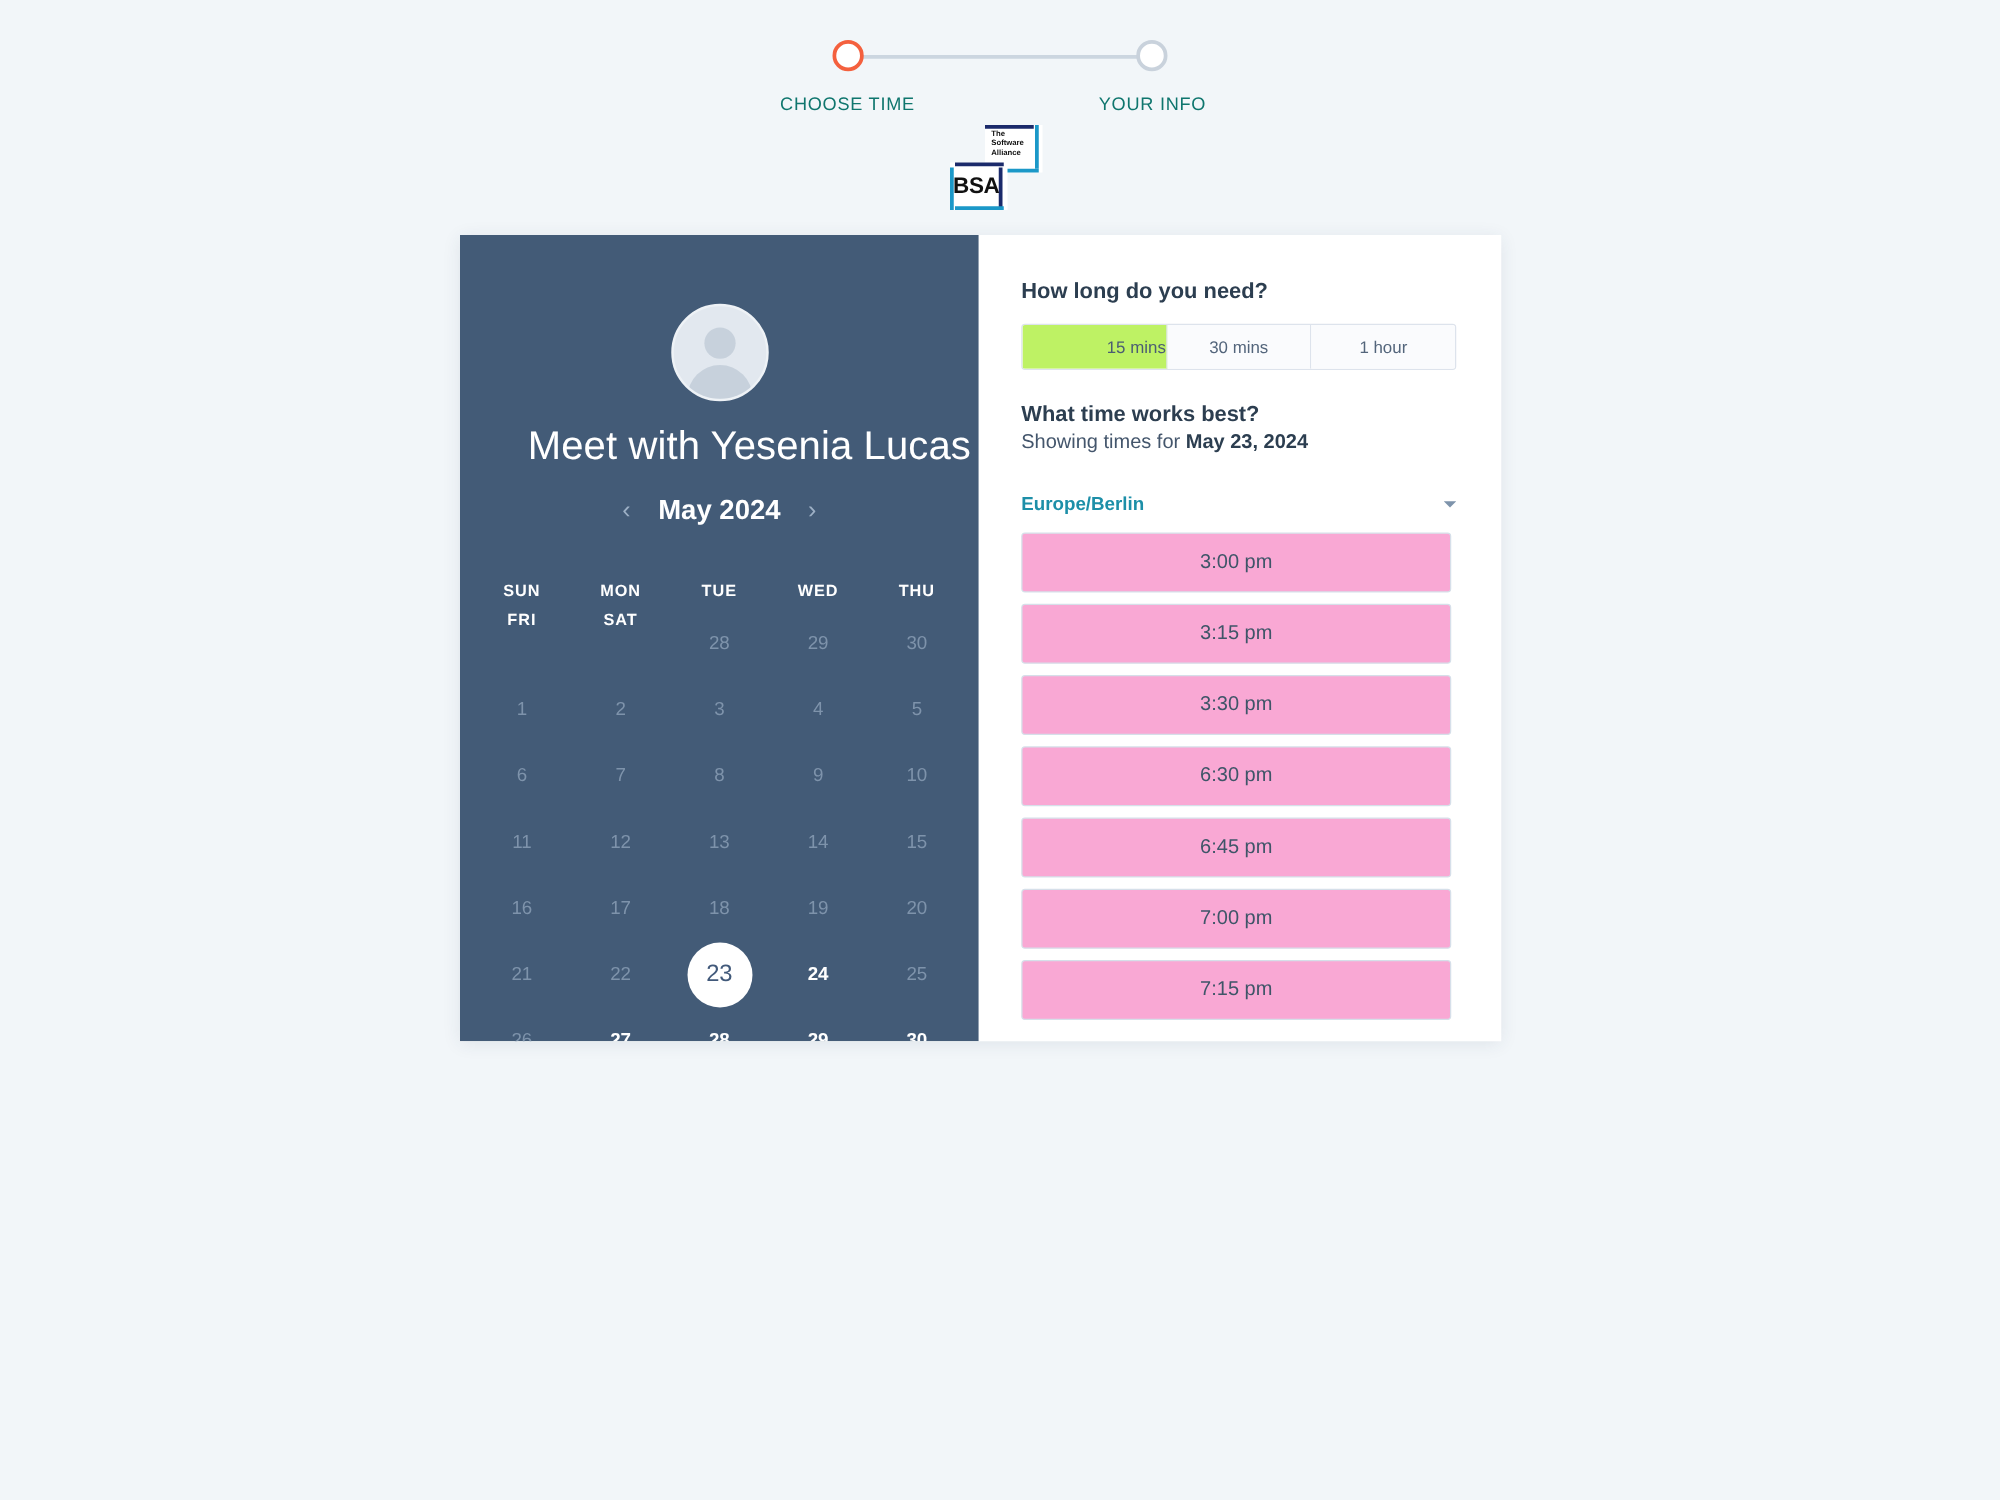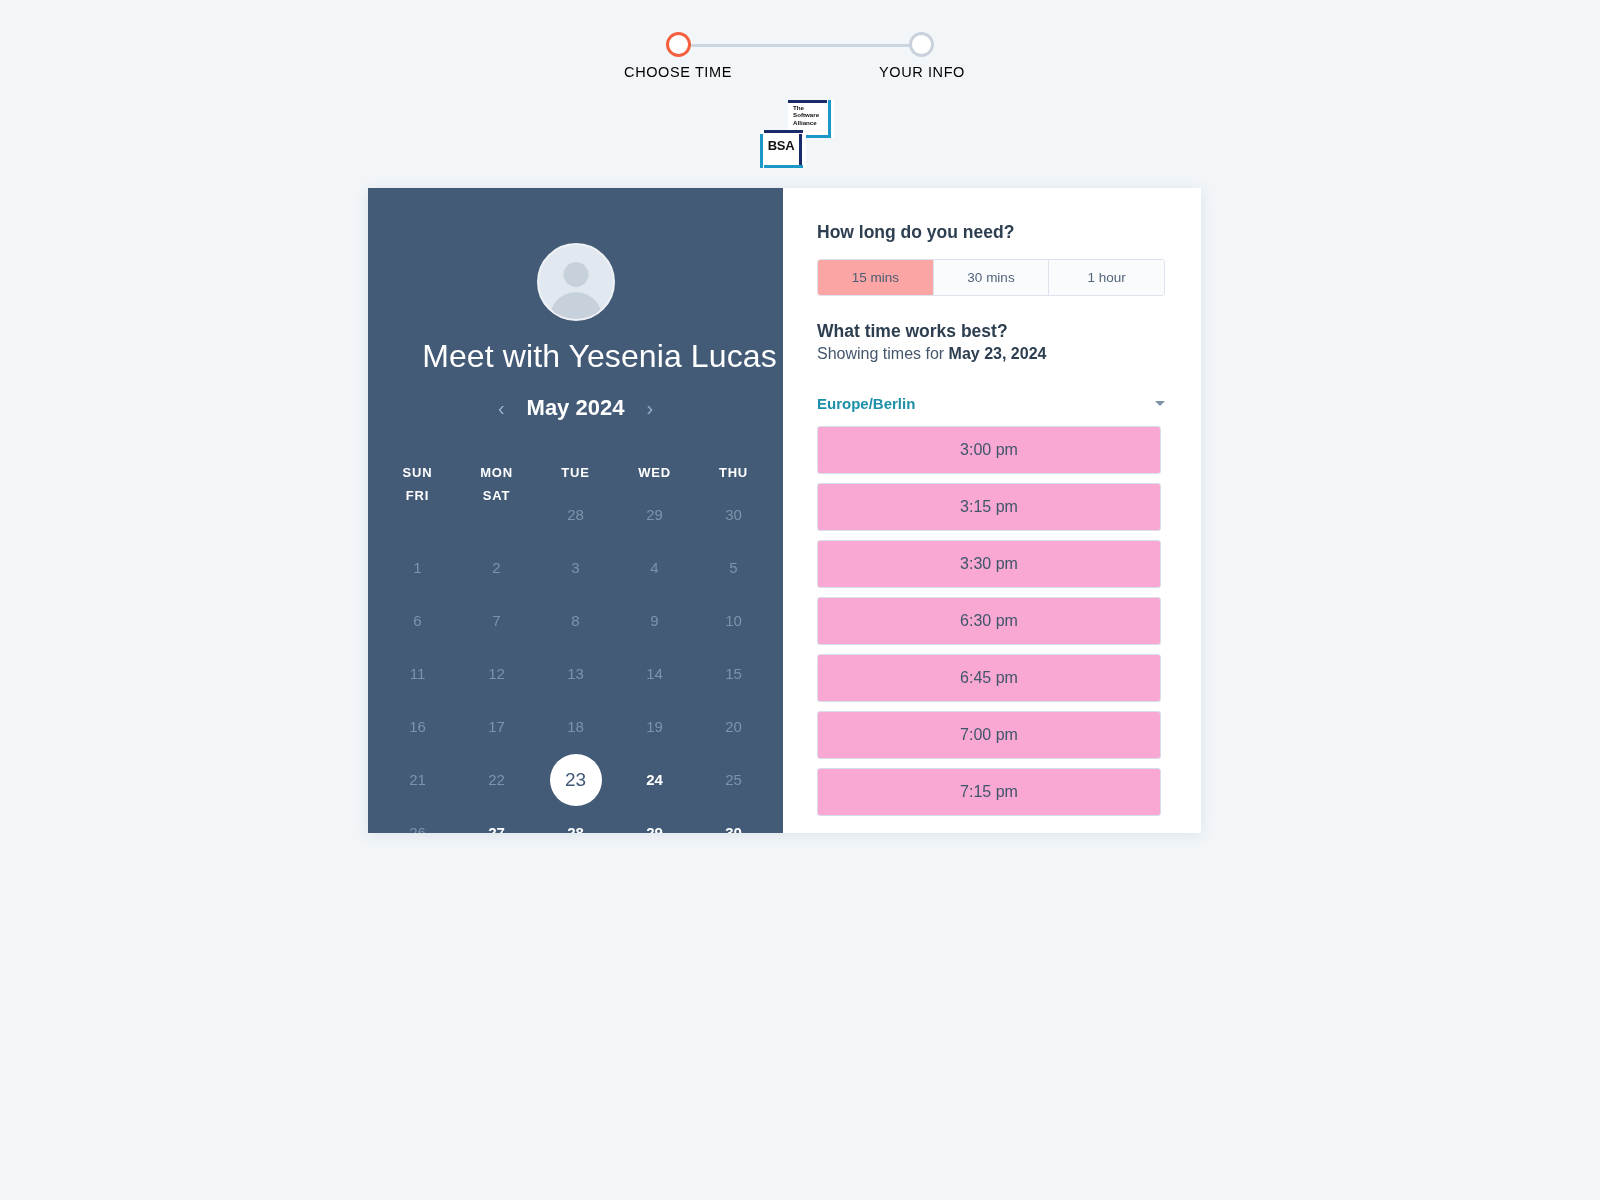--- a/index.html
+++ b/index.html
@@ -23,23 +23,23 @@
   }
   .step {
     position: absolute; top: 4px; width: 25px; height: 25px;
     border-radius: 50%; background: #ffffff;
     border: 3px solid #c9d2dc;
   }
   .step.active { border-color: #f4603e; }
   .step.s1 { left: 0px; }
   .step.s2 { right: 0px; }
   .step-label {
-    position: absolute; top: 36px;
+    position: absolute; top: 48px;
     font-size: 14.5px; letter-spacing: 0.6px;
-    color: #000000; white-space: nowrap;
+    color: #0f766e; white-space: nowrap;
   }
   .step-label.l1 { left: 12px; transform: translateX(-50%); }
   .step-label.l2 { right: 12px; transform: translateX(50%); }
 
   
   .logo-wrap {
     position: absolute; top: 96px; left: 0; right: 0;
     display: flex; justify-content: center;
   }
   .logo { position: relative; width: 90px; height: 82px; }
@@ -55,21 +55,21 @@
     font-size: 6.2px; line-height: 7.4px; color: #111; font-weight: 700;
     font-family: "Liberation Sans", sans-serif;
   }
   .logo .bsa-box { position: absolute; left: 5px; top: 34px; width: 46px; height: 38px; background: #ffffff; }
   .logo .bsa-top { position: absolute; left: 9px; top: 34px; width: 39px; height: 3px; background: #1b2a6b; }
   .logo .bsa-left { position: absolute; left: 5px; top: 38px; width: 3px; height: 34px; background: #1b98c8; }
   .logo .bsa-right { position: absolute; left: 44px; top: 38px; width: 3px; height: 34px; background: #1b2a6b; }
   .logo .bsa-bottom { position: absolute; left: 9px; top: 69px; width: 39px; height: 3px; background: #1b98c8; }
   .logo .bsa-text {
     position: absolute; left: 0; top: 42px; width: 52px;
-    text-align: center; font-size: 13px; font-weight: 700; color: #111;
+    text-align: center; font-size: 18px; font-weight: 700; color: #111;
     letter-spacing: -0.3px;
   }
 
   
   .card {
     position: absolute; left: 368px; top: 188px;
     width: 833px; height: 645px;
     background: #ffffff;
     box-shadow: 0 2px 14px rgba(40,60,90,0.10);
     display: flex; overflow: hidden;
@@ -139,21 +139,21 @@
     margin-top: 16px; display: flex;
     border: 1px solid #dde3ec; border-radius: 3px; overflow: hidden;
     width: 348px;
   }
   .seg-btn {
     flex: 1; text-align: center; padding: 10px 0;
     font-size: 13.5px; color: #53657b; background: #fafbfd;
     border-right: 1px solid #dde3ec; cursor: pointer;
   }
   .seg-btn:last-child { border-right: none; }
-  .seg-btn.active { background: #fca5a5; color: #4b5d73; }
+  .seg-btn.active { background: #bef264; color: #4b5d73; text-align: right; }
   .h-title2 { margin-top: 25px; font-size: 17.5px; font-weight: 700; color: #2c3e50; }
   .showing { margin-top: 3px; font-size: 16px; color: #44566c; }
   .showing b { font-weight: 700; color: #2c3e50; }
   .tz {
     margin-top: 32px; width: 348px;
     display: flex; align-items: center; justify-content: space-between;
     cursor: pointer;
   }
   .tz-label { font-size: 15px; font-weight: 700; color: #1d8fa8; }
   .tz-caret {

